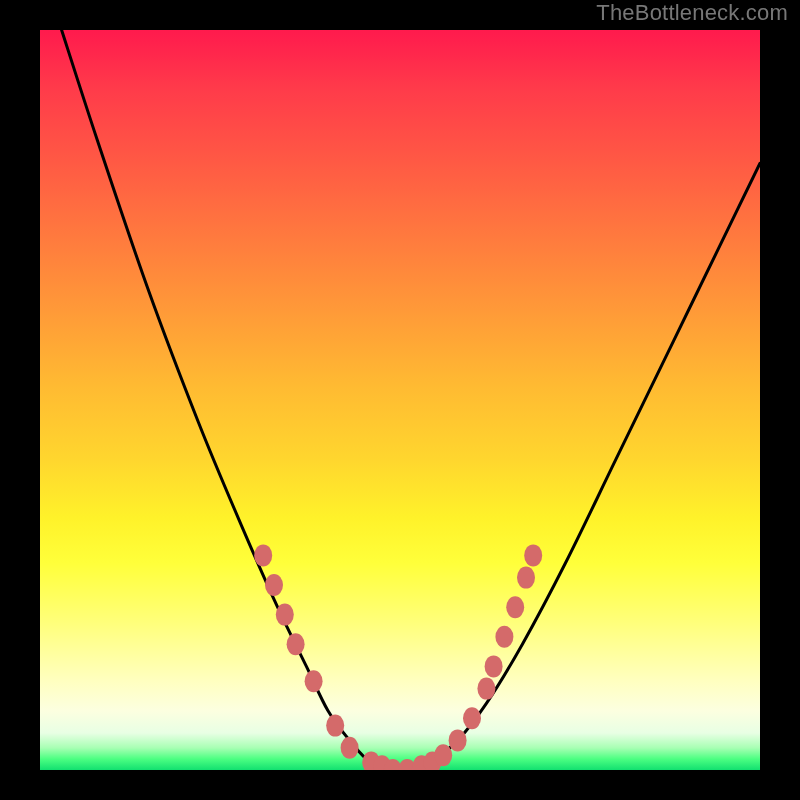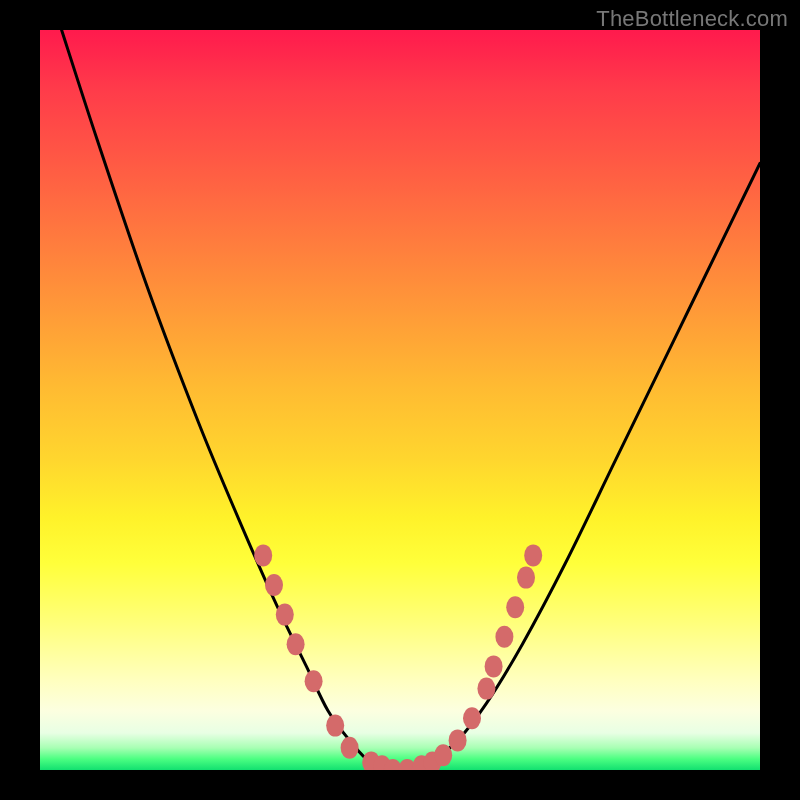--- a/index.html
+++ b/index.html
@@ -39,21 +39,21 @@
       #ffffc0 88%,
       #fcffe0 92%,
       #e8ffe4 95%,
       #a8ffb4 97%,
       #4cff82 98.5%,
       #12e070 100%
     );
   }
   .watermark {
     position: absolute;
-    top: 6px;
+    top: 0;
     right: 12px;
     color: #777;
     font-size: 22px;
     letter-spacing: 0.2px;
     z-index: 5;
     font-weight: 500;
   }
   svg.curve {
     position: absolute;
     left: 0;

